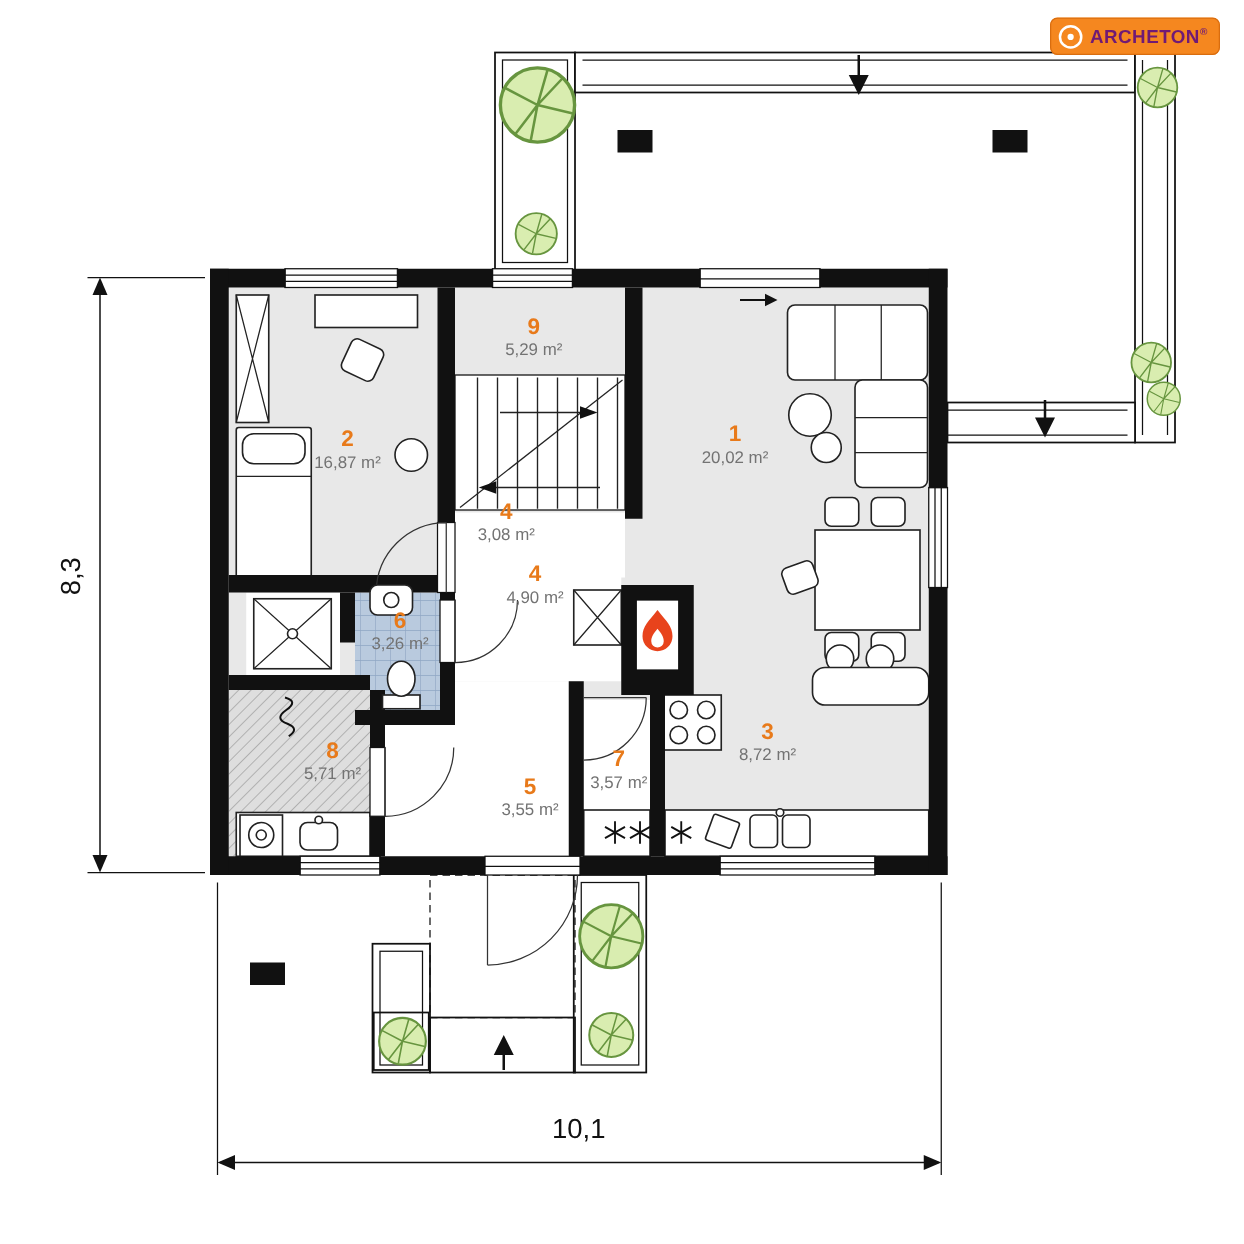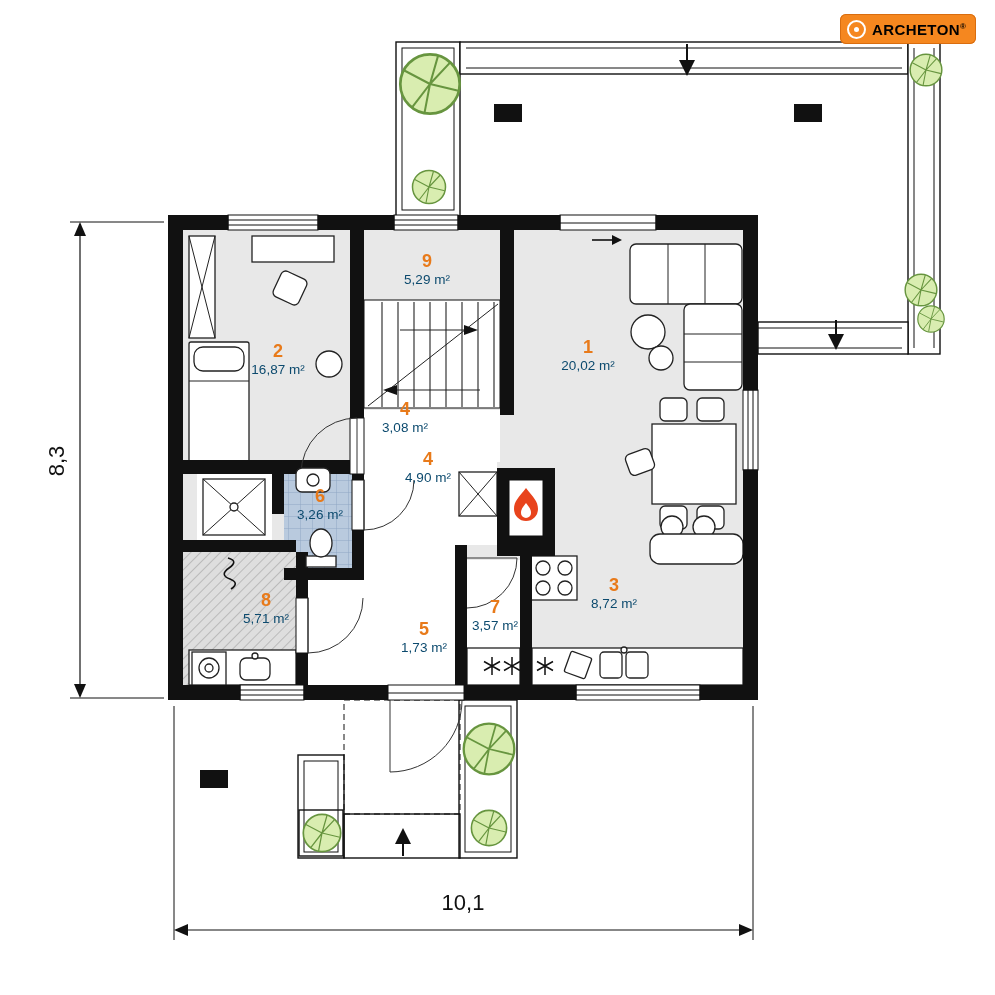--- a/index.html
+++ b/index.html
@@ -3,38 +3,38 @@
 <meta charset="utf-8">
 <style>
   html,body{margin:0;padding:0;background:#fff;}
   body{width:995px;height:995px;position:relative;overflow:hidden;
        font-family:"Liberation Sans", sans-serif;color:#1c1c1c;}
   #plan-svg{position:absolute;left:0;top:0;}
 
   .room-label{position:absolute;display:flex;flex-direction:column;align-items:center;
               transform:translateX(-50%);line-height:1.05;pointer-events:none;}
   .room-number{color:var(--accent,#e87a1a);font-weight:bold;font-size:18px;}
-  .room-area{font-size:13.5px;color:#0c4a6e;margin-top:2px;white-space:nowrap;}
+  .room-area{font-size:13.5px;color:#737373;margin-top:2px;white-space:nowrap;}
 
   .rl1{left:588px;top:338px;} .rl2{left:278px;top:342px;} .rl3{left:614px;top:576px;}
   .rl4{left:428px;top:450px;} .rl5{left:424px;top:620px;} .rl6{left:320px;top:487px;}
   .rl7{left:495px;top:598px;} .rl8{left:266px;top:591px;} .rl9{left:427px;top:252px;}
   .rl10{left:405px;top:400px;}
 
   .dim-label{font-size:22px;color:#111;position:absolute;text-align:center;}
   .dim-v{left:22px;top:448px;width:70px;transform:rotate(-90deg);}
   .dim-h{left:418px;top:890px;width:90px;}
 
   .logo{position:absolute;left:840px;top:14px;height:30px;display:flex;align-items:center;
         gap:6px;padding:0 10px 0 7px;background:var(--logo-bg,#f5871f);border-radius:6px;
         box-shadow:inset 0 0 0 1px #d96d0f;}
   .logo-ring{width:15px;height:15px;border:2px solid #fff;border-radius:50%;
              display:flex;align-items:center;justify-content:center;flex:0 0 auto;}
   .logo-dot{width:5px;height:5px;background:#fff;border-radius:50%;}
-  .logo-text{color:#000000;font-weight:bold;font-size:15px;letter-spacing:.4px;}
+  .logo-text{color:#701a75;font-weight:bold;font-size:15px;letter-spacing:.4px;}
   .logo-text sup{font-size:8px;}
 </style>
 </head>
 <body>
 
 <svg id="plan-svg" width="995" height="995" viewBox="0 0 995 995">
   <defs>
     <pattern id="hatch" width="7" height="7" patternUnits="userSpaceOnUse" patternTransform="rotate(45)">
       <rect width="7" height="7" fill="#dedede"></rect>
       <line x1="0" y1="0" x2="0" y2="7" stroke="#9d9d9d" stroke-width="1.1"></line>
@@ -330,21 +330,21 @@
 <div class="room-label rl3">
   <span class="room-number">3</span>
   <span class="room-area">8,72 m²</span>
 </div>
 <div class="room-label rl4">
   <span class="room-number">4</span>
   <span class="room-area">4,90 m²</span>
 </div>
 <div class="room-label rl5">
   <span class="room-number">5</span>
-  <span class="room-area">1,73 m²</span>
+  <span class="room-area">3,55 m²</span>
 </div>
 <div class="room-label rl6">
   <span class="room-number">6</span>
   <span class="room-area">3,26 m²</span>
 </div>
 <div class="room-label rl7">
   <span class="room-number">7</span>
   <span class="room-area">3,57 m²</span>
 </div>
 <div class="room-label rl8">

